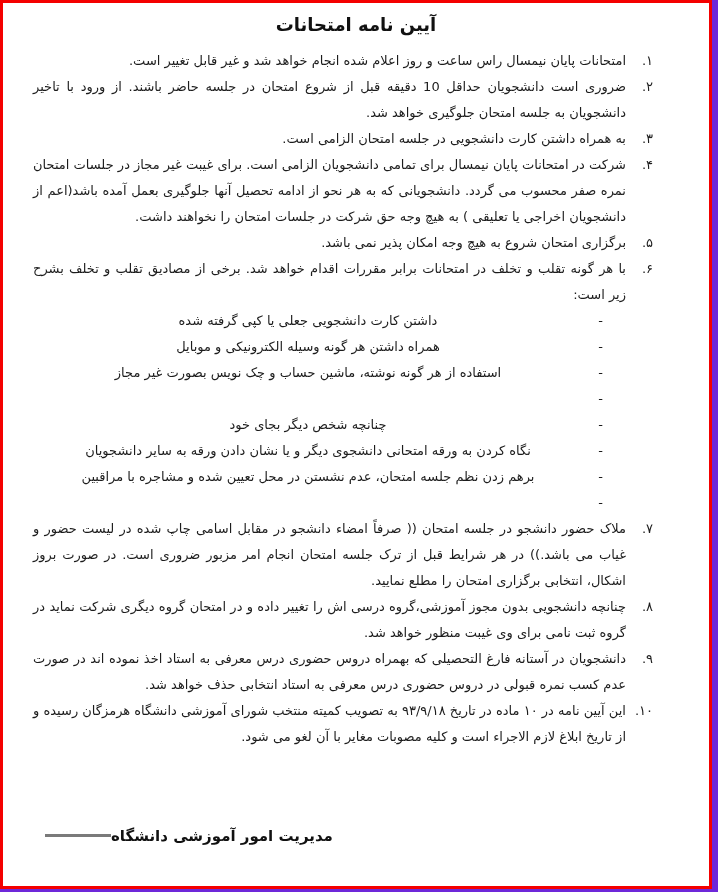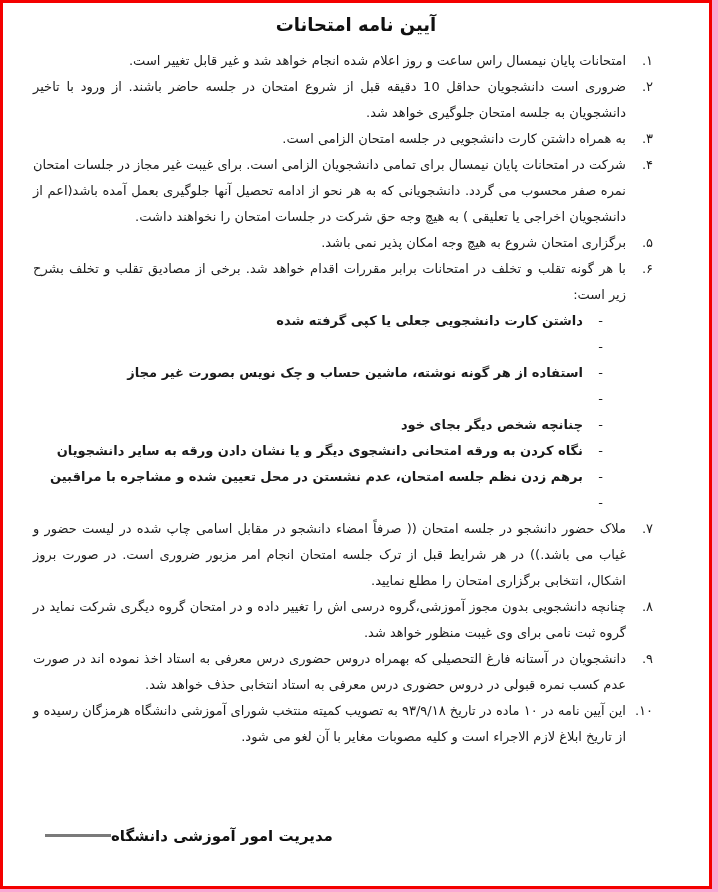--- a/index.html
+++ b/index.html
@@ -7,21 +7,21 @@
     padding: 0;
     background: #ffffff;
     width: 718px;
     height: 892px;
     font-family: "DejaVu Sans", sans-serif;
   }
   .canvas {
     position: relative;
     width: 718px;
     height: 892px;
-    background: #f9a8d4;
+    background: #6d28d9;
     overflow: hidden;
   }
   .page {
     position: absolute;
     left: 0;
     top: 0;
     width: 712px;
     height: 889px;
     box-sizing: border-box;
     border: 3px solid #f40000;
@@ -56,22 +56,21 @@
   }
   .bullet {
     display: flex;
     padding-right: 50px;
   }
   .bullet .dash {
     flex: 0 0 20px;
   }
   .bullet .text {
     flex: 1;
-    text-align: right;
-    font-weight: bold;
+    text-align: center;
   }
   .signature {
     position: absolute;
     left: 42px;
     top: 824px;
     display: flex;
     align-items: flex-start;
   }
   .sig-line {
     width: 66px;
@@ -126,20 +125,21 @@
         <span class="marker">۶.</span>
         <span class="text">با هر گونه تقلب و تخلف در امتحانات برابر مقررات اقدام خواهد شد. برخی از مصادیق تقلب و تخلف بشرح زیر است:</span>
       </div>
 
       <div class="bullet">
         <span class="dash">-</span>
         <span class="text">داشتن کارت دانشجویی جعلی یا کپی گرفته شده</span>
       </div>
       <div class="bullet">
         <span class="dash">-</span>
+        <span class="text">همراه داشتن هر گونه وسیله الکترونیکی و موبایل</span>
       </div>
       <div class="bullet">
         <span class="dash">-</span>
         <span class="text">استفاده از هر گونه نوشته، ماشین حساب و چک نویس بصورت غیر مجاز</span>
       </div>
       <div class="bullet">
         <span class="dash">-</span>
       </div>
       <div class="bullet">
         <span class="dash">-</span>

